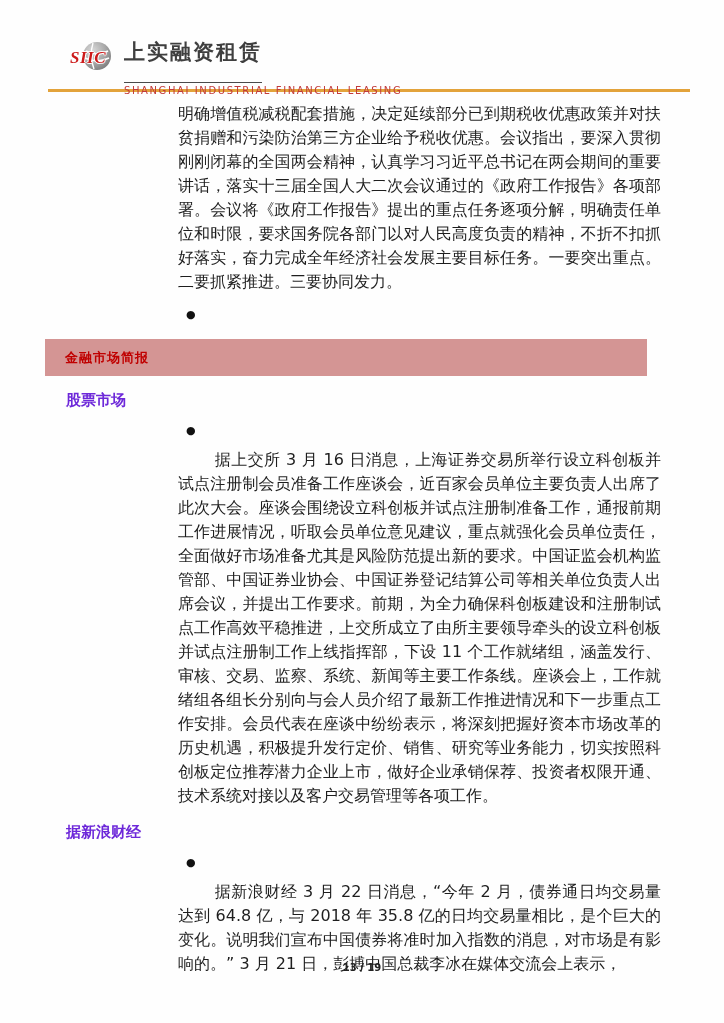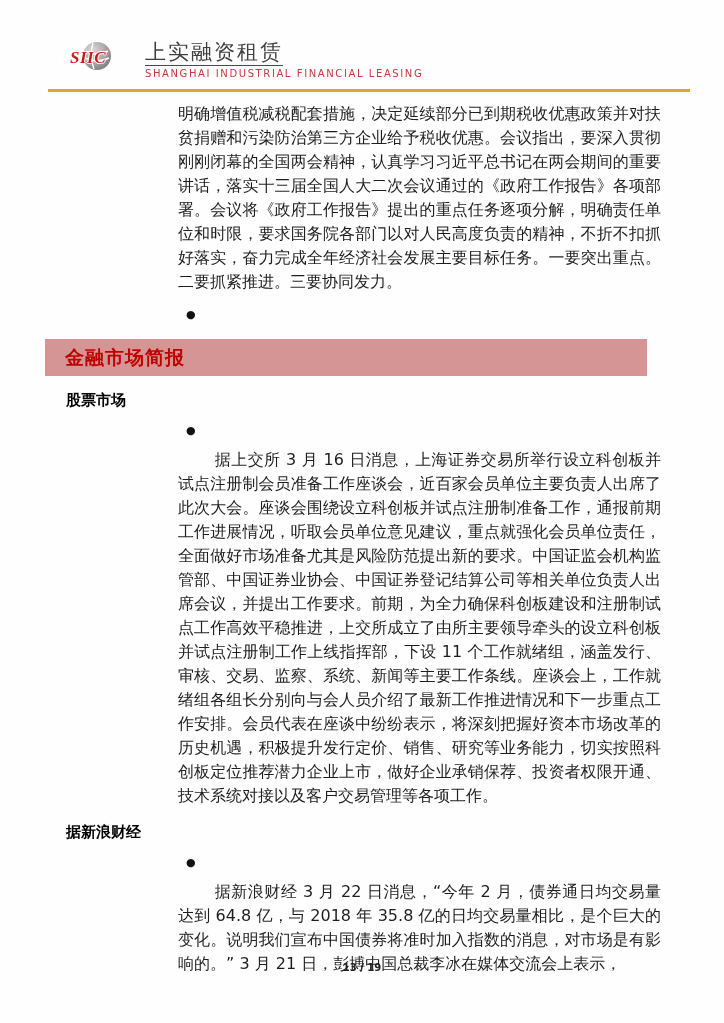--- a/index.html
+++ b/index.html
@@ -7,34 +7,34 @@
     position:relative;
     width:724px;height:1023px;
     margin:0 auto;
     background:#fefefe;
     font-family:"DejaVu Sans","Liberation Sans",sans-serif;
     color:#1e1e1e;
     overflow:hidden;
     box-sizing:border-box;
   }
   
-  .header{display:flex;align-items:flex-start;margin:40px 0 0 70px;height:40px;gap:21px;}
+  .header{display:flex;align-items:flex-start;margin:40px 0 0 70px;height:40px;}
   .logo-mark{position:relative;width:46px;height:34px;flex:0 0 auto;}
   .globe{position:absolute;left:12px;top:1px;width:30px;height:30px;}
   .siic{
     position:absolute;left:0;top:8px;
     font-family:"Liberation Serif","DejaVu Serif",serif;
     font-style:italic;font-weight:bold;font-size:17px;letter-spacing:.5px;
     color:#cc1a1a;
     text-shadow:-1px 0 #fff,1px 0 #fff,0 1px #fff,0 -1px #fff;
   }
   .logo-text{margin-left:8px;}
   .logo-cn{
-    font-size:21px;font-weight:normal;color:#3f3f3f;letter-spacing:2px;
-    line-height:24px;border-bottom:1.5px solid #4a4a4a;padding-bottom:1px;display:inline-block;
+    font-size:21px;font-weight:bold;color:#3f3f3f;letter-spacing:2px;
+    line-height:24px;border-bottom:1.5px solid #4a4a4a;padding-bottom:18px;display:inline-block;
   }
   .logo-en{font-size:10px;color:#c23a3a;letter-spacing:1.6px;margin-top:2px;white-space:nowrap;}
   .gold-rule{margin:9px 34px 0 48px;height:3px;background:#e3a33b;}
   
   .para{
     margin:10px 63px 0 178px;
     font-size:16px;line-height:24px;
     text-align:justify;text-justify:inter-ideograph;
   }
   .para.indent{text-indent:2.3em;}
@@ -42,22 +42,22 @@
     display:flex;align-items:baseline;
     margin:15px 40px 0 186px;
     font-weight:bold;font-size:15.5px;color:#111;
   }
   .bullet-glyph{font-size:11px;margin-right:13px;flex:0 0 auto;transform:translateY(-1px);}
   .banner{
     margin:17px 0 0 45px;width:602px;height:37px;
     background:#d49594;display:flex;align-items:center;
     padding-left:20px;box-sizing:border-box;
   }
-  .banner-title{color:#c00000;font-weight:bold;font-size:19px;letter-spacing:1px;}
-  .section-heading{margin:15px 0 0 66px;font-weight:bold;font-size:15px;color:#000000;}
+  .banner-title{color:#c00000;font-weight:bold;font-size:13px;letter-spacing:1px;}
+  .section-heading{margin:15px 0 0 66px;font-weight:bold;font-size:15px;color:#6d28d9;}
   
   .footer{
     position:absolute;left:0;right:0;bottom:50px;
     text-align:center;font-size:10px;font-weight:bold;color:#222;
   }
 </style>
 </head>
 <body>
 
 <div class="page">

